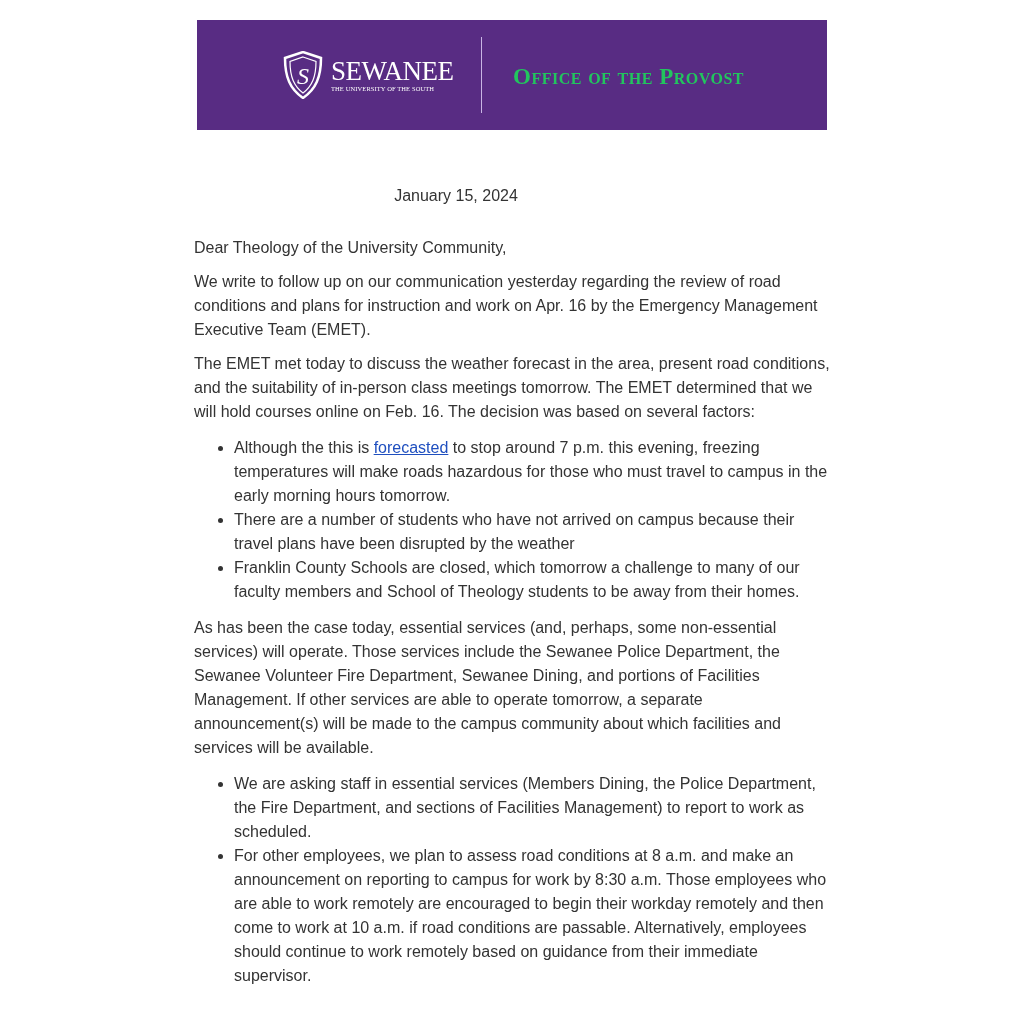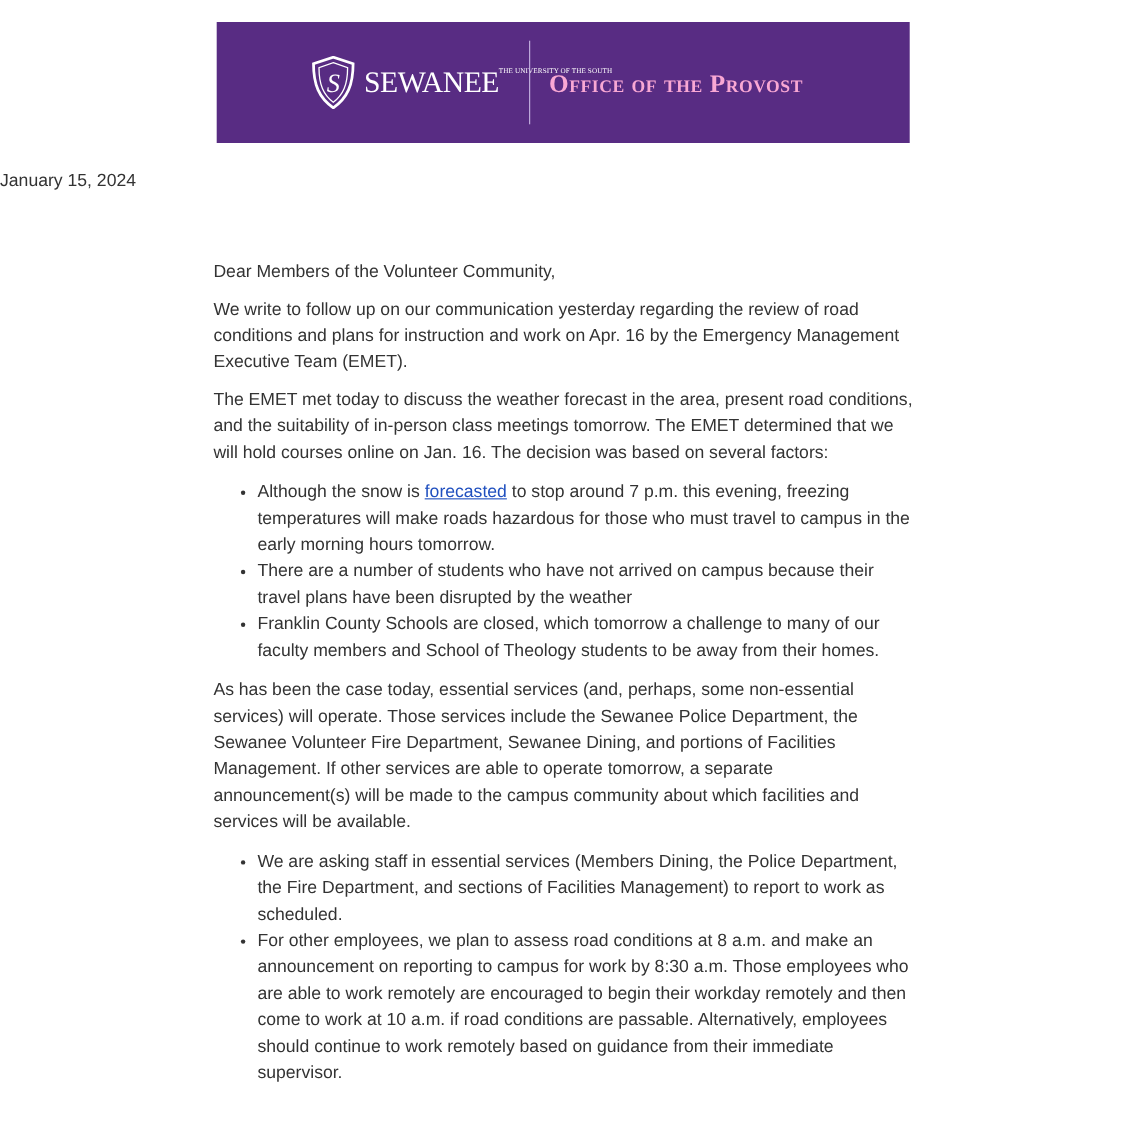--- a/index.html
+++ b/index.html
@@ -32,21 +32,21 @@
       align-items: center;
     }
     .banner .shield {
       width: 40px;
       height: 48px;
       display: block;
     }
     .banner .wordmark {
       margin-left: 8px;
       display: flex;
-      flex-direction: row;
+      flex-direction: column;
       color: #ffffff;
       font-family: "Liberation Serif", serif;
     }
     .banner .wordmark .name {
       font-size: 27px;
       line-height: 28px;
       letter-spacing: -0.5px;
     }
     .banner .wordmark .sub {
       font-size: 6.5px;
@@ -57,36 +57,37 @@
     .banner .divider {
       position: absolute;
       left: 284px;
       top: 17px;
       width: 1px;
       height: 76px;
       background: #c9b6e4;
     }
     .banner .office {
       position: absolute;
-      left: 302px;
+      left: 316px;
       top: 44px;
-      color: #f9a8d4;
+      color: #22c55e;
       font-family: "Liberation Serif", serif;
       font-weight: bold;
       font-size: 23px;
       font-variant: small-caps;
       letter-spacing: 0.5px;
       line-height: 26px;
       white-space: nowrap;
     }
     .date {
       position: absolute;
-      top: 155px;
+      top: 186px;
       left: 0;
       width: 912px;
+      text-align: center;
       font-size: 16px;
       line-height: 20px;
     }
     .content {
       position: absolute;
       left: 194px;
       top: 236px;
       width: 636px;
       font-size: 16px;
       line-height: 24px;
@@ -122,25 +123,25 @@
       <span class="sub">THE UNIVERSITY OF THE SOUTH</span>
     </div>
   </div>
   <div class="divider"></div>
   <div class="office">Office of the Provost</div>
 </div>
 
 <div class="date">January 15, 2024</div>
 
 <div class="content">
-  <p>Dear Members of the Volunteer Community,</p>
+  <p>Dear Theology of the University Community,</p>
   <p>We write to follow up on our communication yesterday regarding the review of road conditions and plans for instruction and work on Apr. 16 by the Emergency Management Executive Team (EMET).</p>
-  <p>The EMET met today to discuss the weather forecast in the area, present road conditions, and the suitability of in-person class meetings tomorrow. The EMET determined that we will hold courses online on Jan. 16. The decision was based on several factors:</p>
+  <p>The EMET met today to discuss the weather forecast in the area, present road conditions, and the suitability of in-person class meetings tomorrow. The EMET determined that we will hold courses online on Feb. 16. The decision was based on several factors:</p>
   <ul>
-    <li><span>Although the snow is </span><a href="#">forecasted</a><span> to stop around 7 p.m. this evening, freezing temperatures will make roads hazardous for those who must travel to campus in the early morning hours tomorrow.</span></li>
+    <li><span>Although the this is </span><a href="#">forecasted</a><span> to stop around 7 p.m. this evening, freezing temperatures will make roads hazardous for those who must travel to campus in the early morning hours tomorrow.</span></li>
     <li>There are a number of students who have not arrived on campus because their travel plans have been disrupted by the weather</li>
     <li>Franklin County Schools are closed, which tomorrow a challenge to many of our faculty members and School of Theology students to be away from their homes.</li>
   </ul>
   <p>As has been the case today, essential services (and, perhaps, some non-essential services) will operate. Those services include the Sewanee Police Department, the Sewanee Volunteer Fire Department, Sewanee Dining, and portions of Facilities Management. If other services are able to operate tomorrow, a separate announcement(s) will be made to the campus community about which facilities and services will be available.</p>
   <ul>
     <li>We are asking staff in essential services (Members Dining, the Police Department, the Fire Department, and sections of Facilities Management) to report to work as scheduled.</li>
     <li>For other employees, we plan to assess road conditions at 8 a.m. and make an announcement on reporting to campus for work by 8:30 a.m. Those employees who are able to work remotely are encouraged to begin their workday remotely and then come to work at 10 a.m. if road conditions are passable. Alternatively, employees should continue to work remotely based on guidance from their immediate supervisor.</li>
   </ul>
 </div>
 

